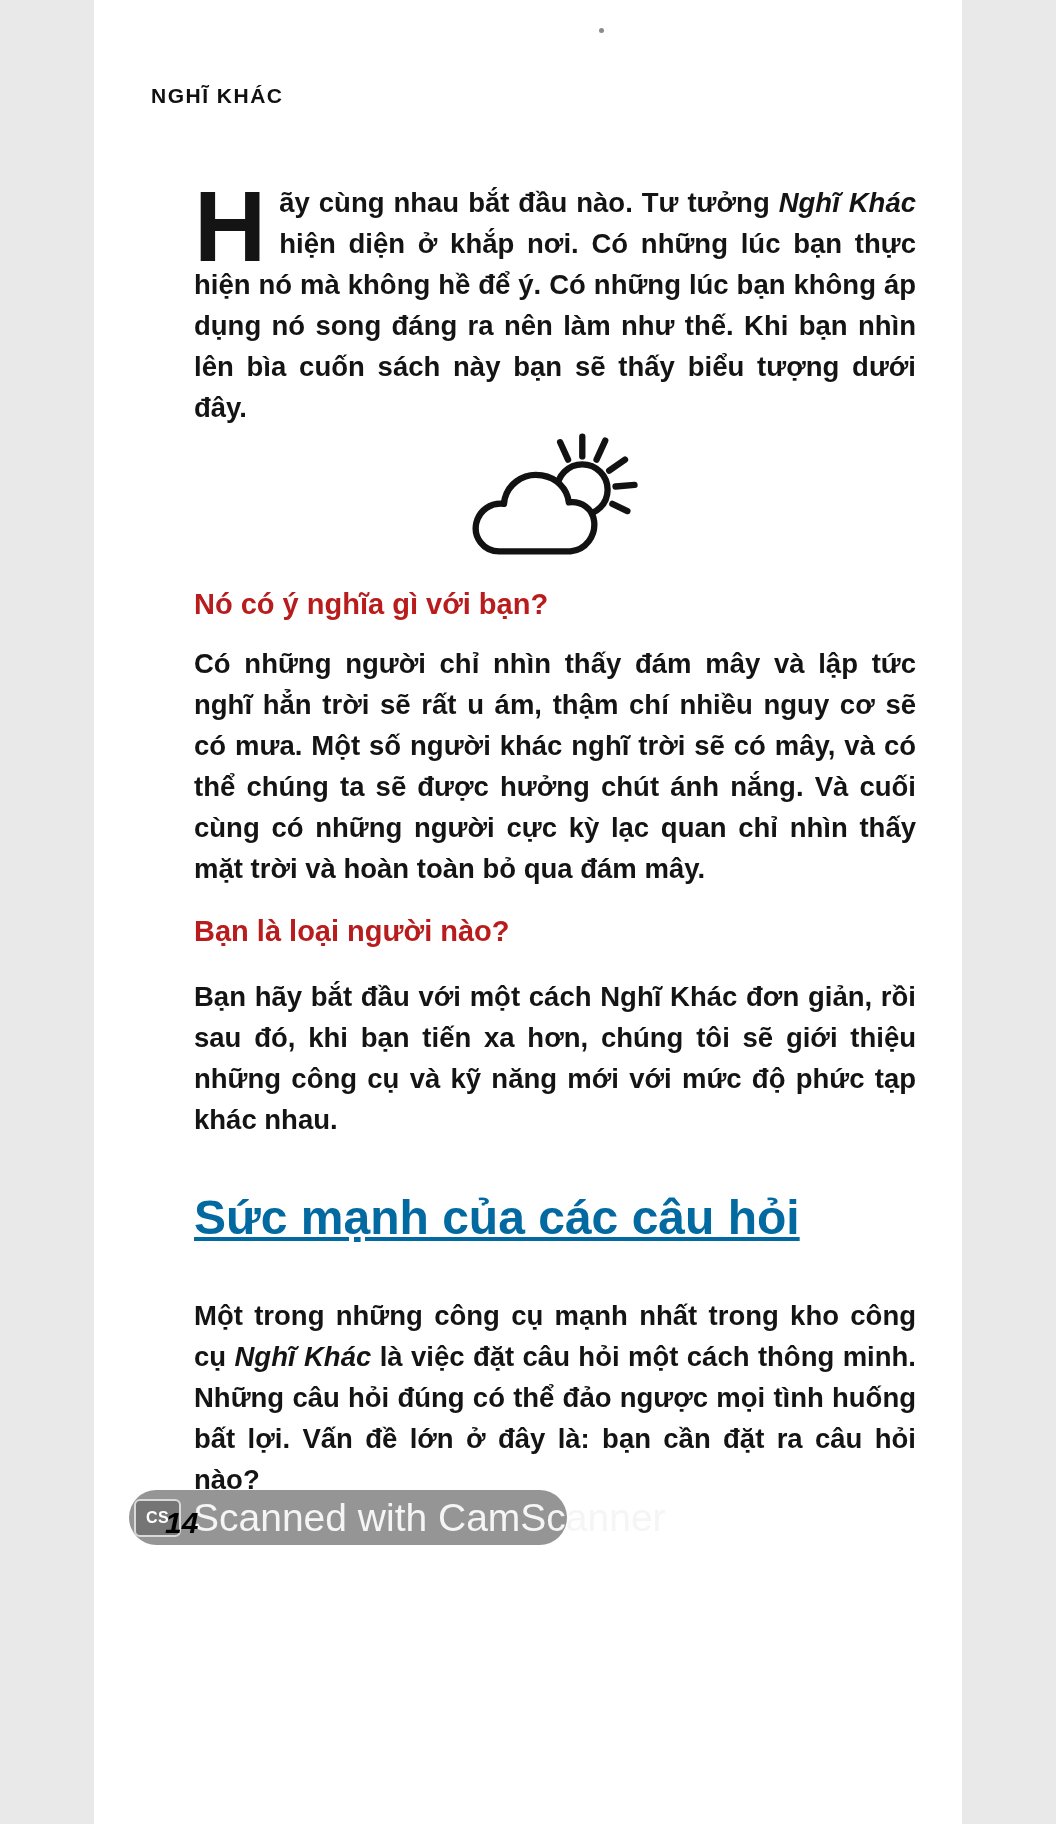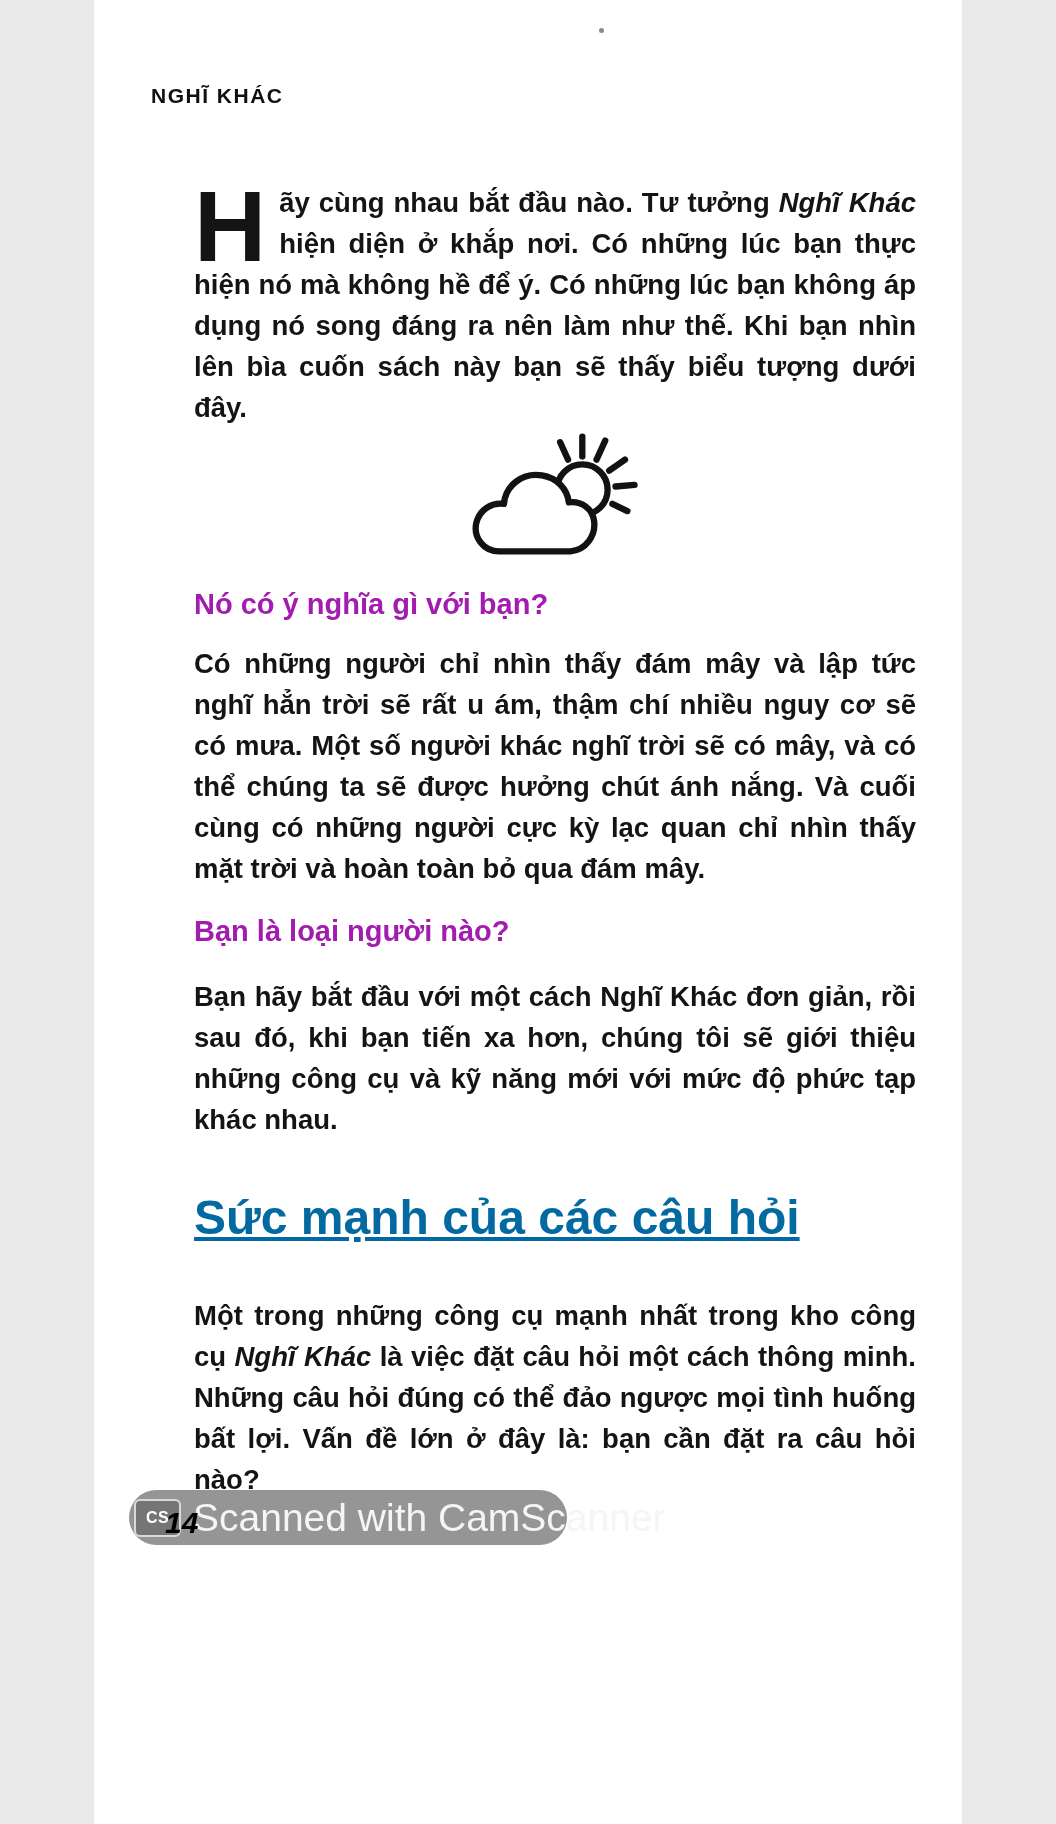--- a/index.html
+++ b/index.html
@@ -31,21 +31,21 @@
     float:left;
     font-size:100px; line-height:76px;
     font-weight:bold;
     margin:6px 13px 0 0;
   }
   .icon-row {
     height:132px; margin-top:2px;
     display:flex; align-items:center; justify-content:center;
   }
   h2.h-small {
-    font-size:29px; font-weight:bold; color:#a21caf;
+    font-size:29px; font-weight:bold; color:#b91c1c;
     margin-top:26px;
   }
   h1.h-big {
     font-size:48px; font-weight:bold; color:#0369a1;
     margin-top:50px;
     text-decoration:underline;
   }
   .mt-p2 { margin-top:22px; }
   .mt-p3 { margin-top:26px; }
   .mt-p4 { margin-top:28px; }

